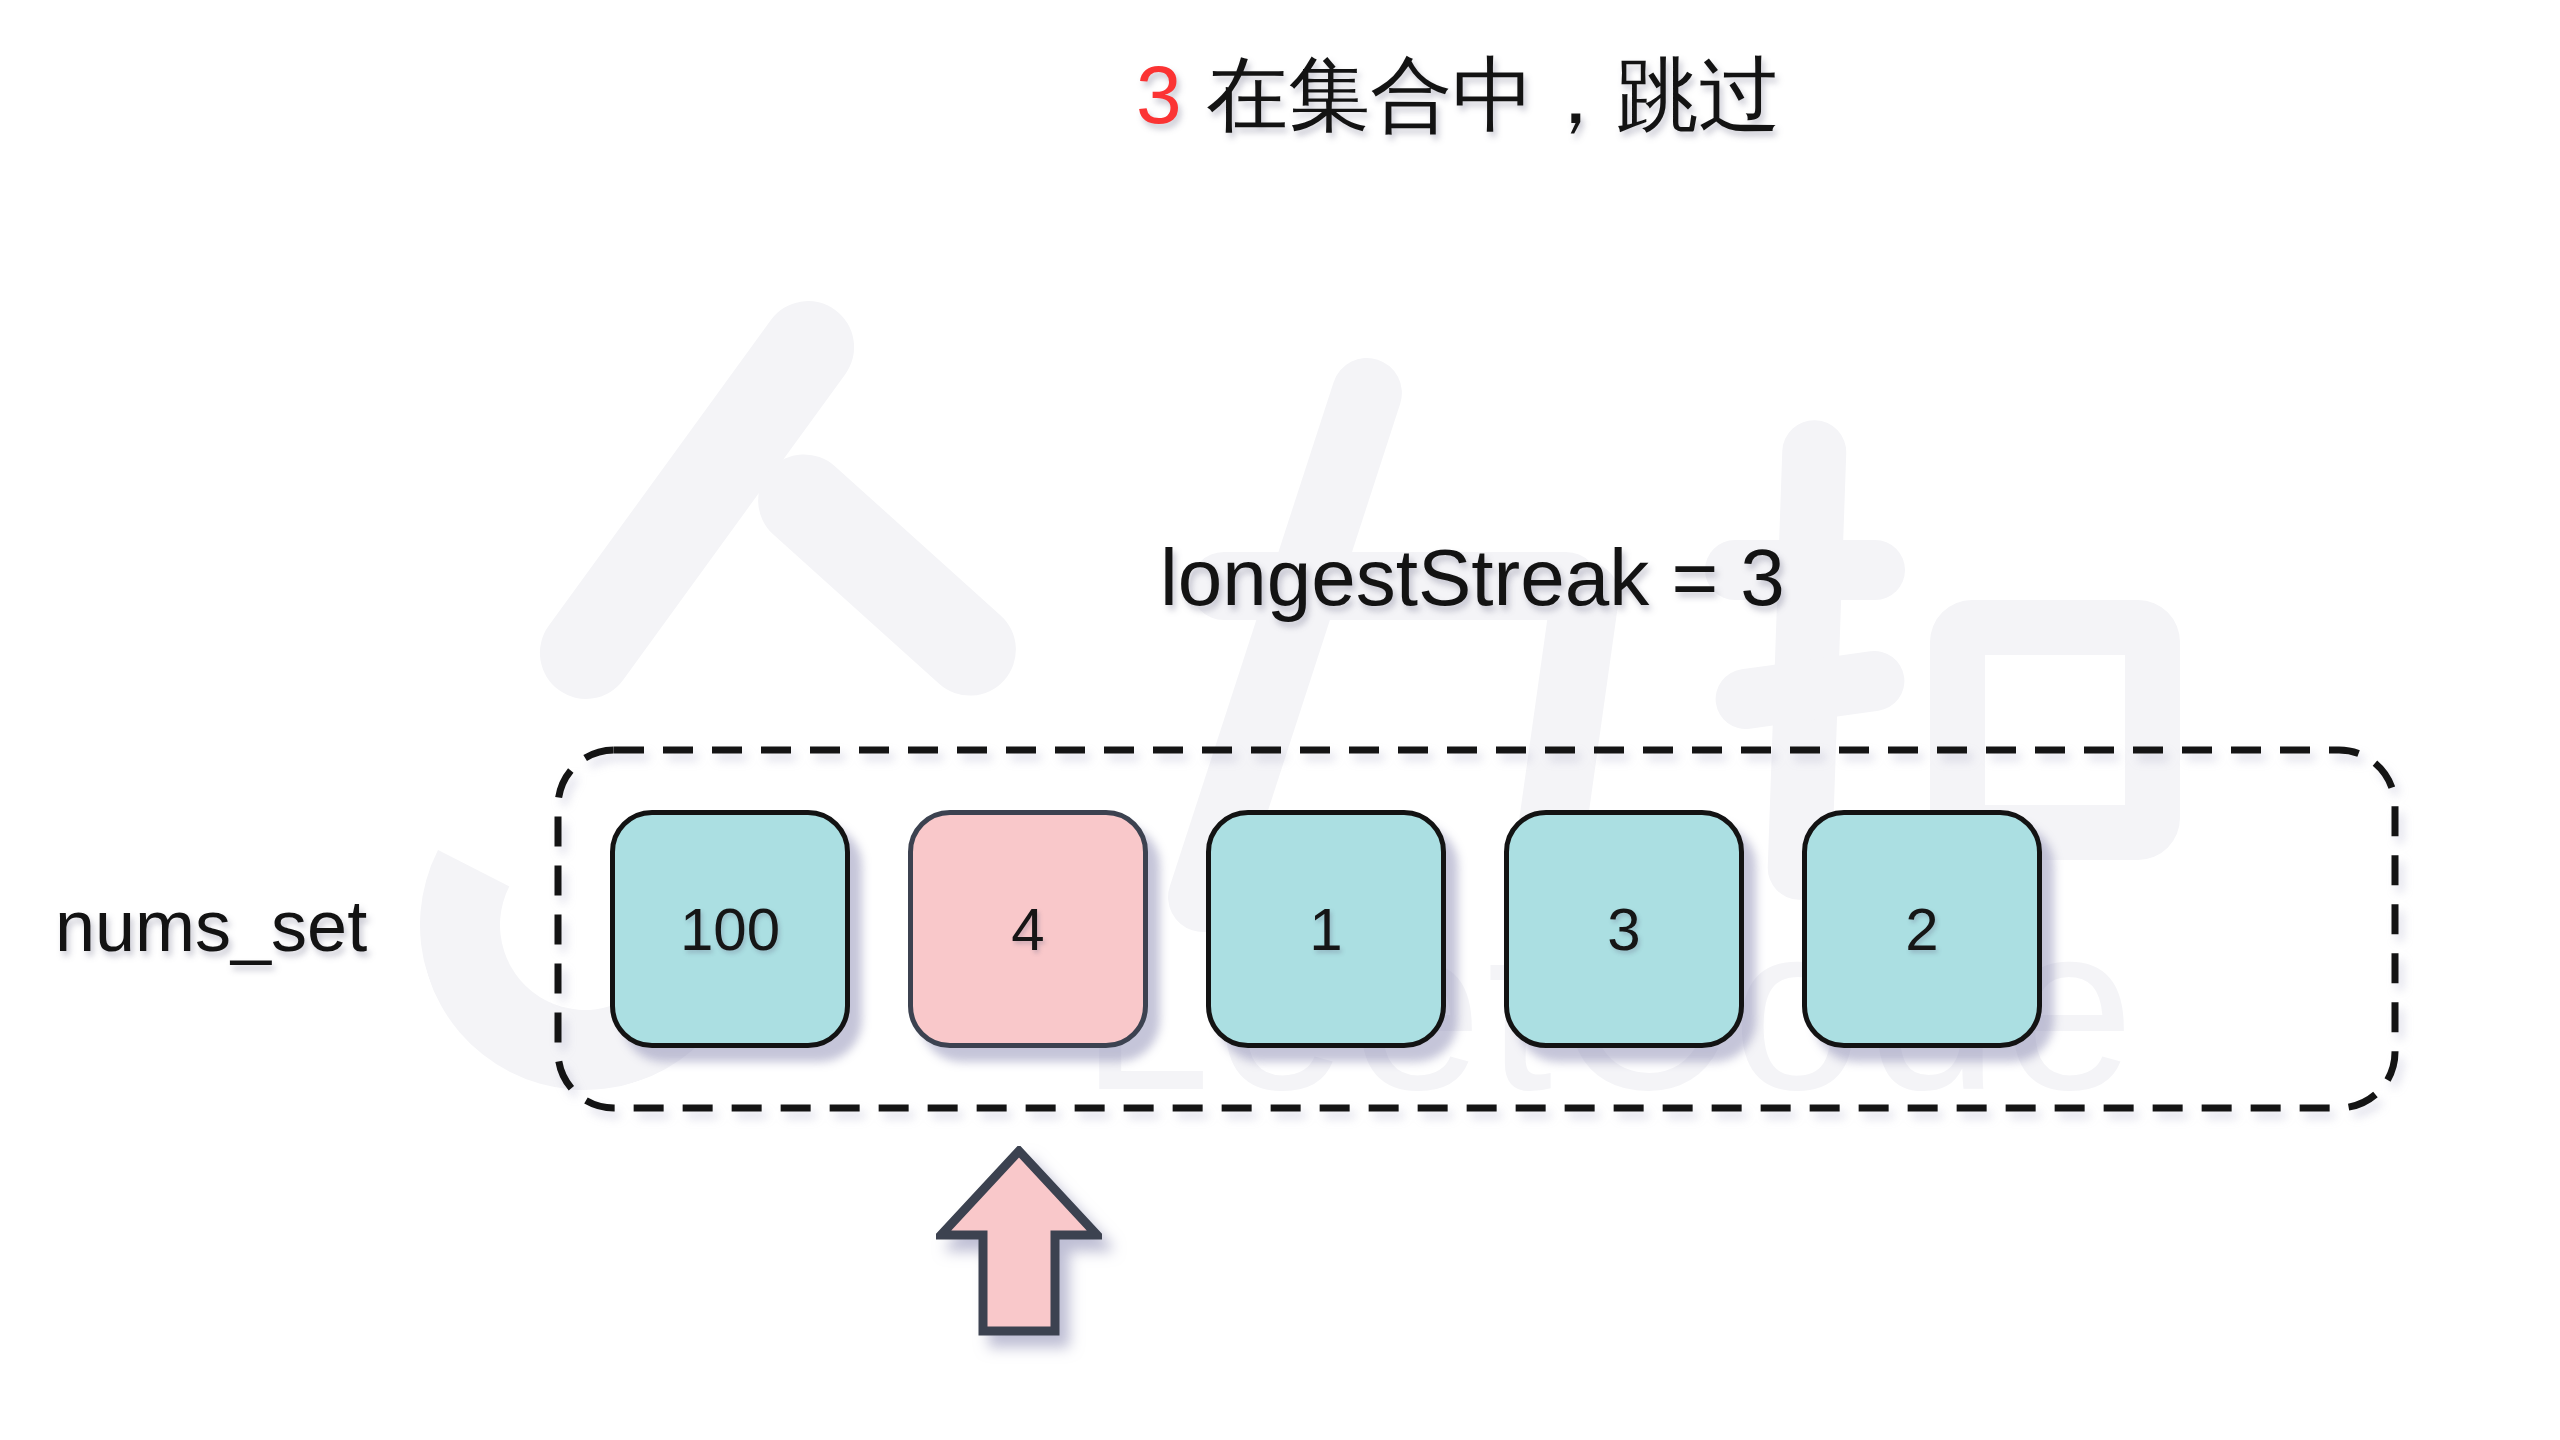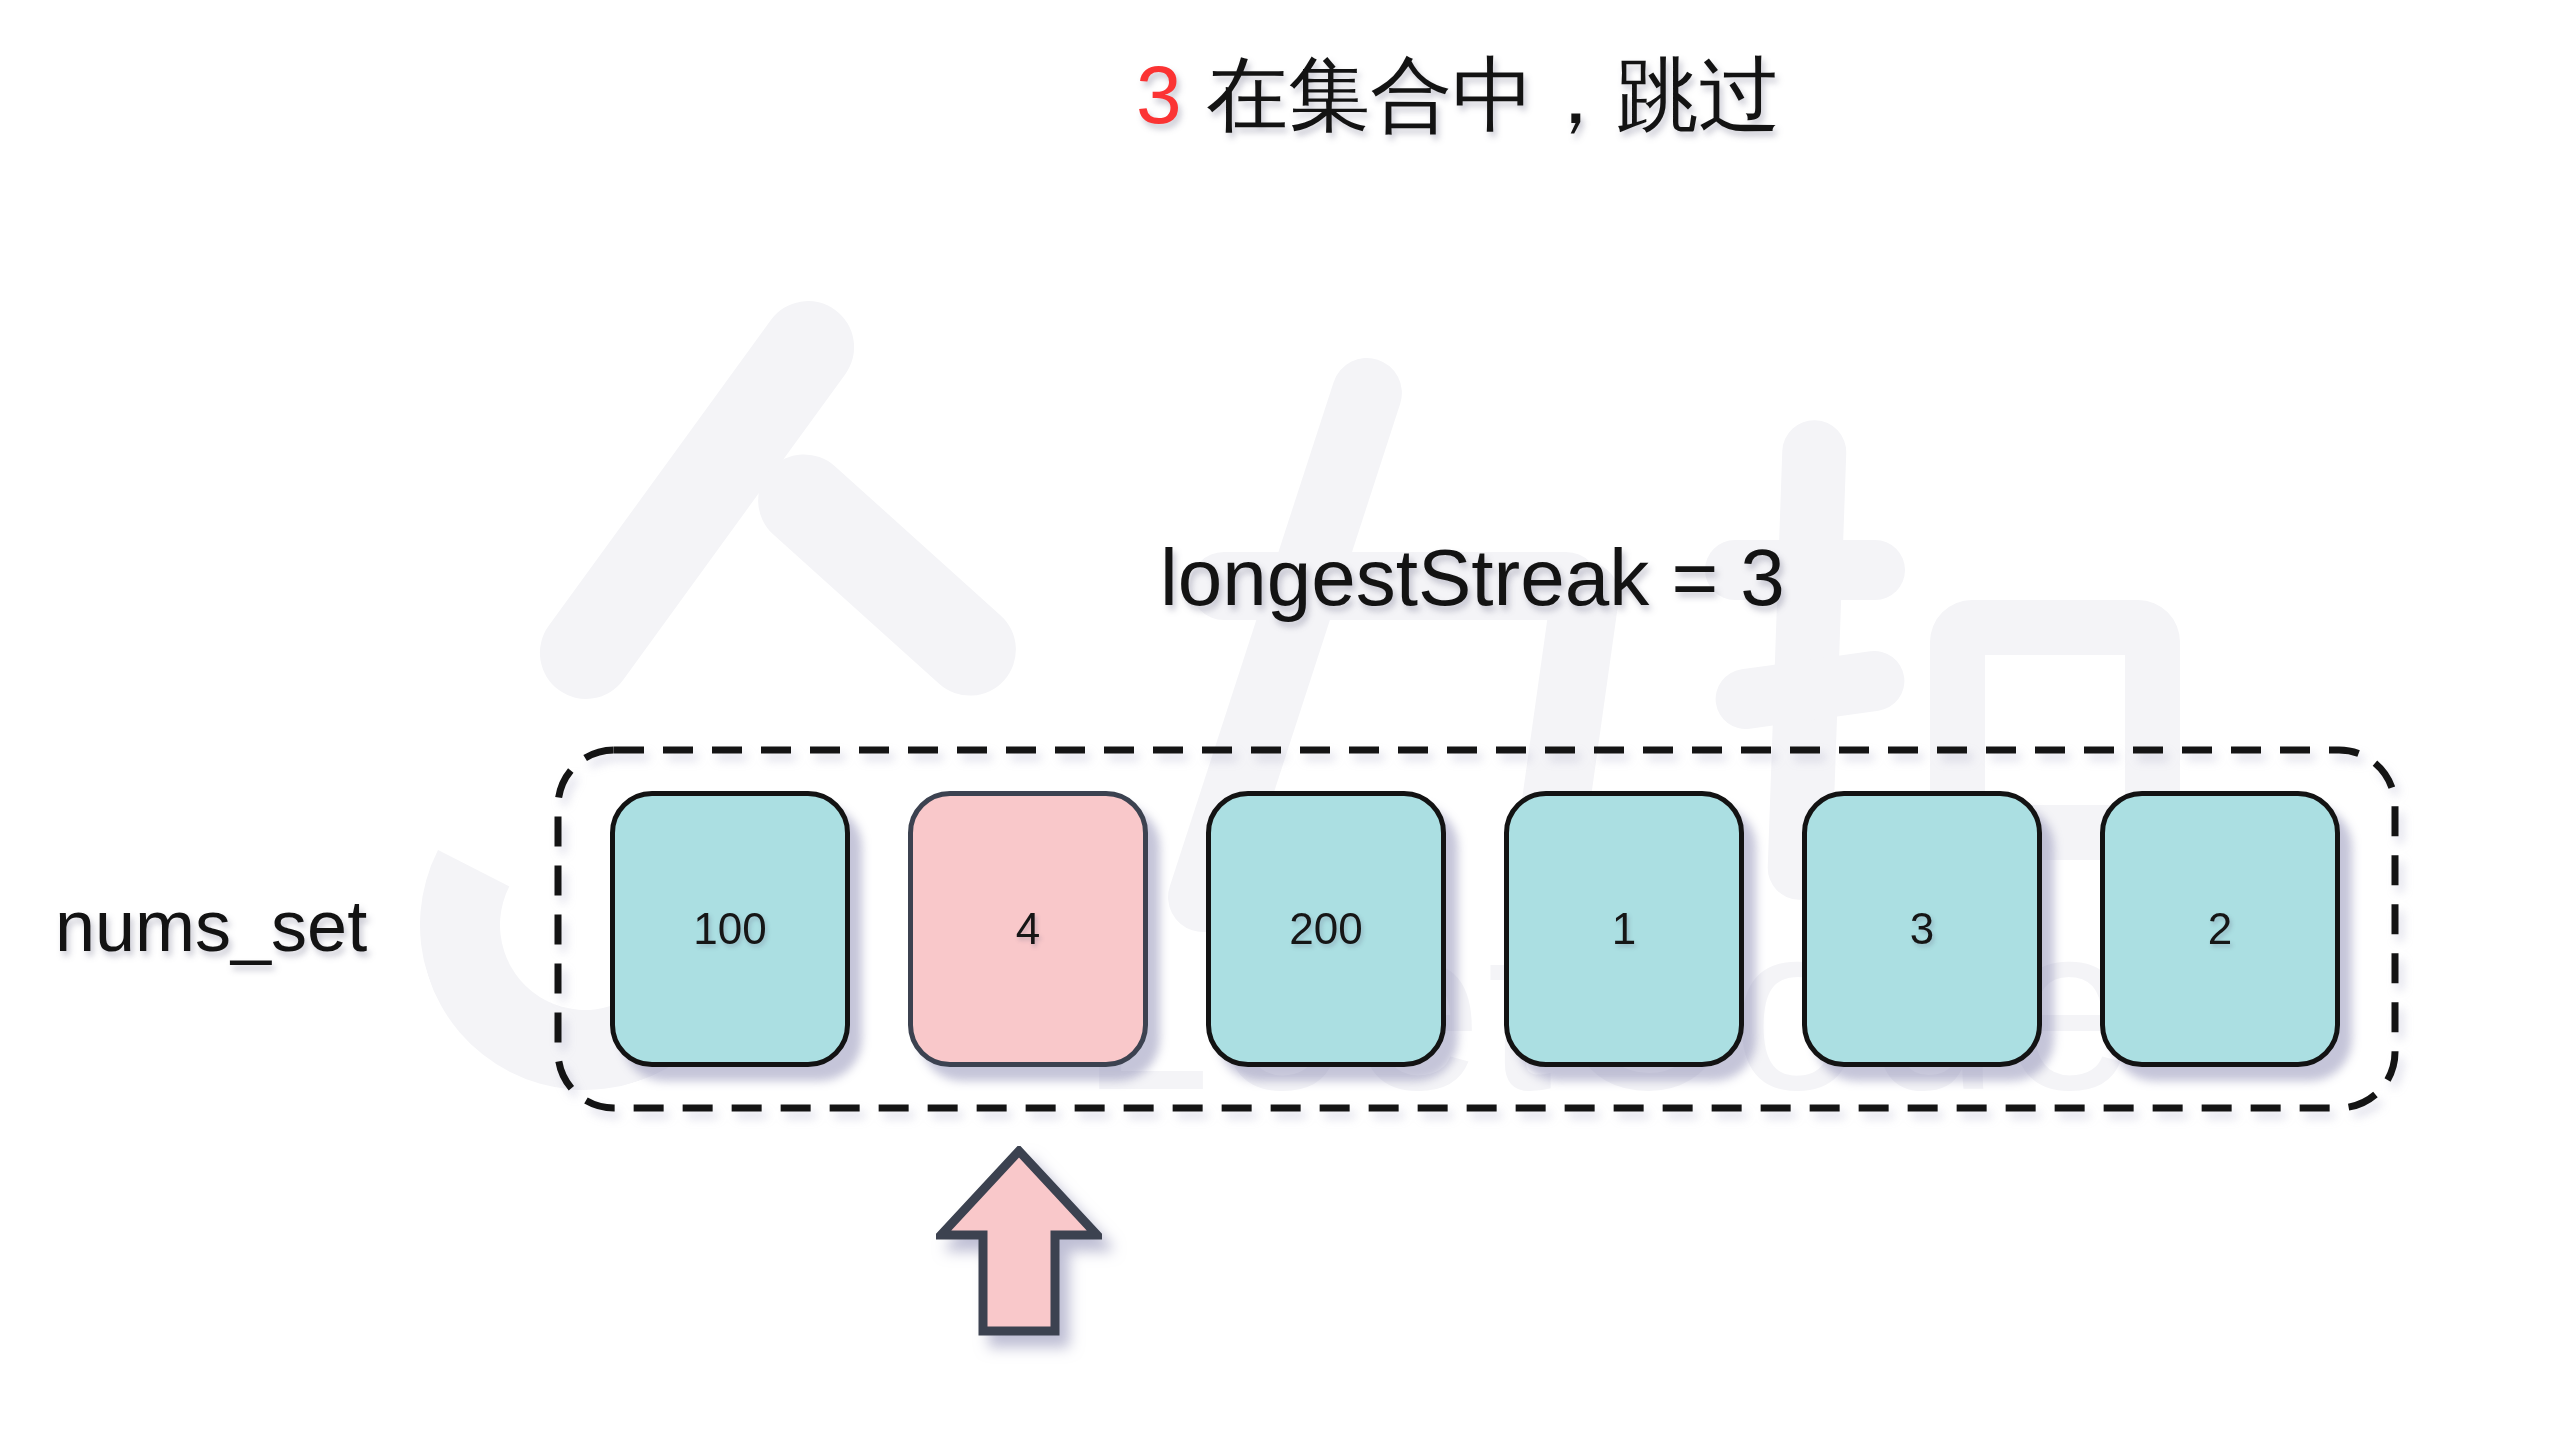--- a/index.html
+++ b/index.html
@@ -53,24 +53,24 @@
   .set-container{position:absolute; left:553px; top:745px; width:1847px; height:368px; z-index:1;}
   .set-container svg.dash{
     position:absolute; left:0; top:0;
     filter:drop-shadow(5px 7px 5px rgba(126,126,170,0.25));
   }
   .boxes{
     position:absolute; inset:0; display:flex; align-items:center;
     padding-left:57px; gap:58px;
   }
   .box{
-    width:240px; height:276px; box-sizing:border-box;
+    width:240px; height:238px; box-sizing:border-box;
     border:5px solid var(--ink); border-radius:42px; background:var(--teal);
     display:flex; align-items:center; justify-content:center;
-    font-size:44px; color:#161616;
+    font-size:60px; color:#161616;
     box-shadow:12px 14px 10px rgba(126,126,170,0.45);
     text-shadow:2px 3px 4px rgba(100,100,130,0.30);
     flex:0 0 auto;
   }
   .box[data-state="highlight"]{ background:var(--pink); border-color:var(--slate); }
   
   .arrow{
     position:absolute; left:936px; top:1146px; z-index:1;
     filter:drop-shadow(10px 12px 7px rgba(126,126,170,0.5));
   }
@@ -111,23 +111,20 @@
       <rect x="5" y="5" width="1837" height="358" rx="56" ry="56" fill="none" stroke="#141414" stroke-width="7" stroke-dasharray="30 19"></rect>
     </svg>
     <div class="boxes">
       <div class="box" data-state="normal">
         <span>100</span>
       </div>
       <div class="box" data-state="highlight">
         <span>4</span>
       </div>
       <div class="box" data-state="normal">
-        <span>200</span>
-      </div>
-      <div class="box" data-state="normal">
         <span>1</span>
       </div>
       <div class="box" data-state="normal">
         <span>3</span>
       </div>
       <div class="box" data-state="normal">
         <span>2</span>
       </div>
     </div>
   </div>

